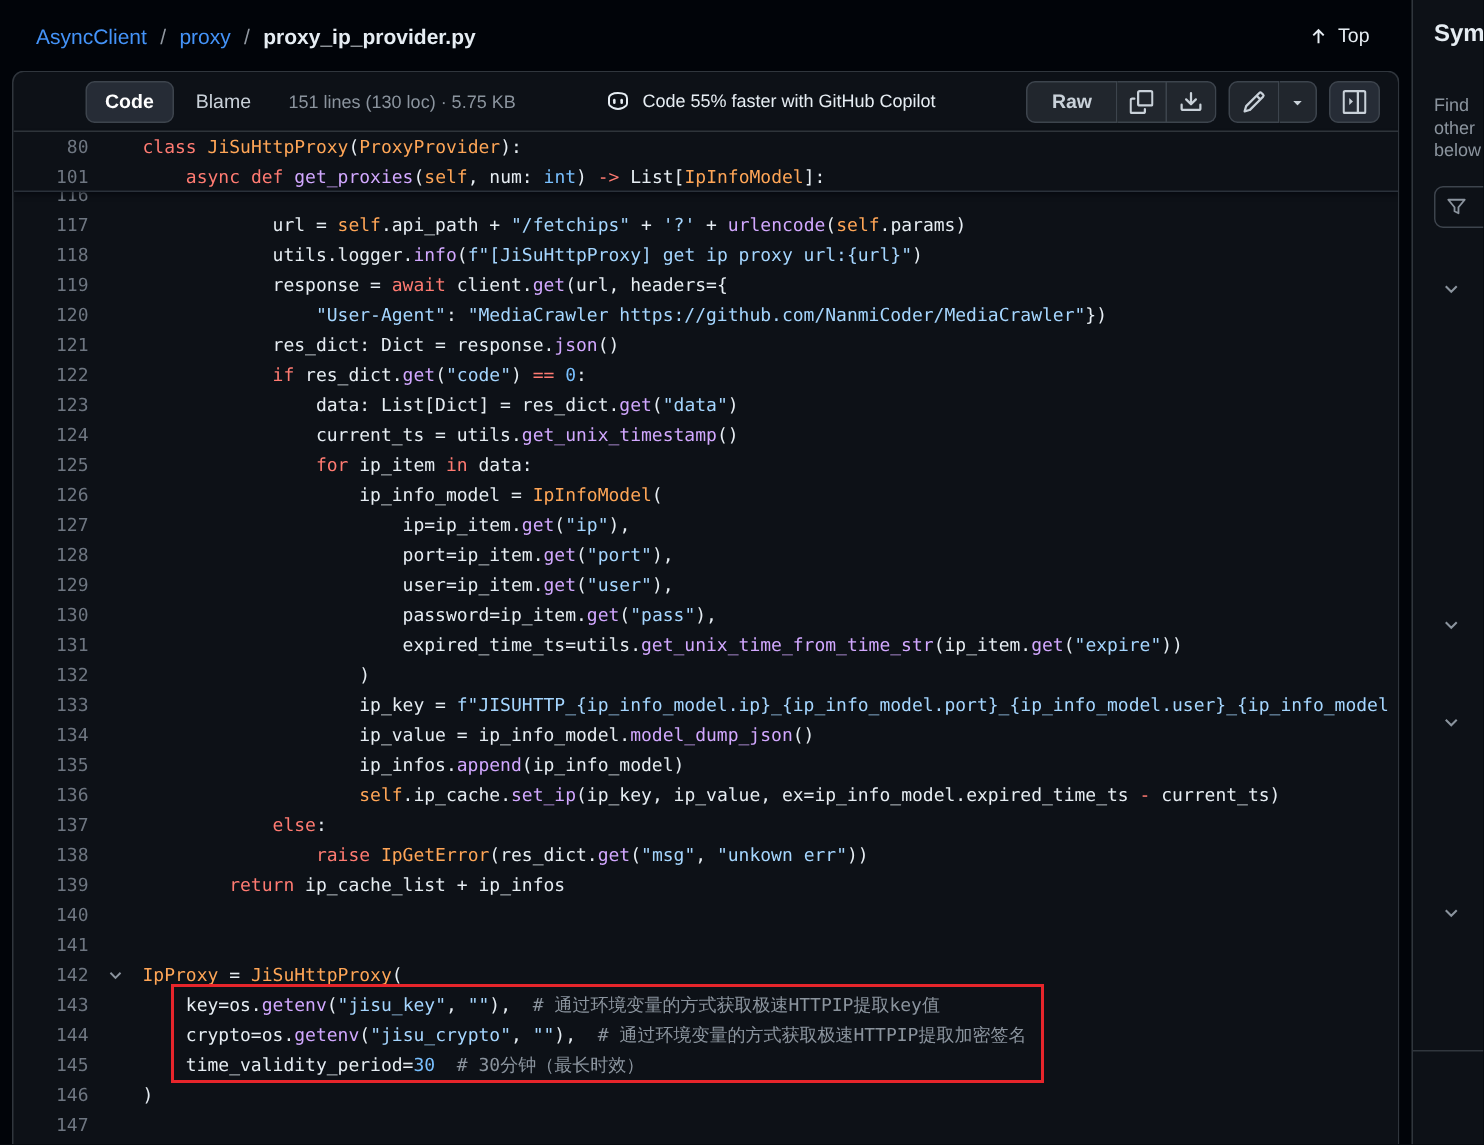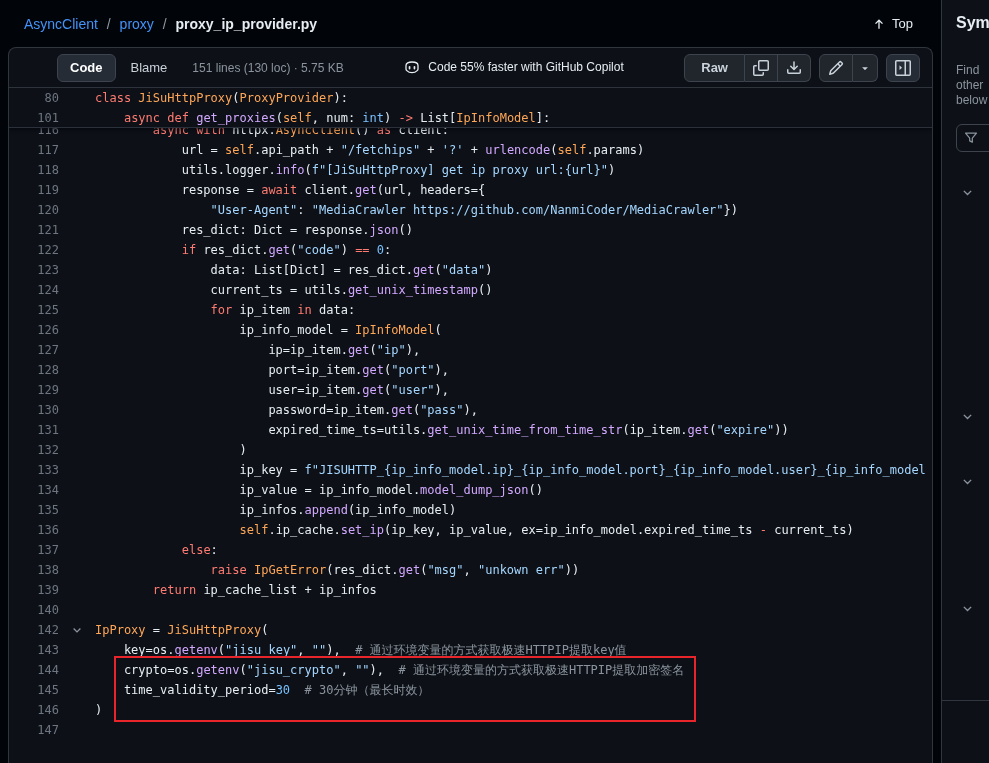--- a/index.html
+++ b/index.html
@@ -49,21 +49,21 @@
   .cl { flex:1; overflow:hidden; }
   .tk-k { color:#ff7b72; }
   .tk-e { color:#ffa657; }
   .tk-f { color:#d2a8ff; }
   .tk-s { color:#a5d6ff; }
   .tk-n { color:#79c0ff; }
   .tk-c { color:#8b949e; }
   .tk-p { color:#e6edf3; }
   .sticky-lines { position:relative; z-index:2; background:#0d1117; box-shadow: inset 0 -1px 0 #2a313a, 0 2px 3px rgba(1,4,9,0.5); }
   .clip-line { height:12px; overflow:hidden; }
-  .clip-line .code-row { margin-top:-8px; }
+  .clip-line .code-row { margin-top:-8px;flex-direction:column; }
   .annotation { position:absolute; left:105px; top:568px; width:582px; height:66px; border:2px solid #e7252b; z-index:3; pointer-events:none; }
 
   
   .sidebar { width:48px; flex:none; background:#0d1117; border-left:1px solid #30363d; position:relative; overflow:hidden; padding:14px 0 0 14px; }
   .sym-title { font-size:16px; font-weight:600; color:#e6edf3; white-space:nowrap; }
   .sym-desc { margin-top:31px; font-size:12px; color:#8b949e; line-height:15px; white-space:nowrap; }
   .filter-box { margin-top:16px; width:60px; height:28px; border:1px solid #3d444d; border-radius:6px; display:flex; align-items:center; padding-left:7px; background:#0d1117; cursor:text; }
   .s-chev { position:absolute; left:19px; cursor:pointer; }
   .s-chev.c1 { top:186px; }
   .s-chev.c2 { top:410px; }
@@ -173,20 +173,21 @@
           <div class="code-row"><span class="ln">131</span><span class="gutter-mid"></span><span class="cl"><span class="tk-p">                        expired_time_ts=utils.</span><span class="tk-f">get_unix_time_from_time_str</span><span class="tk-p">(ip_item.</span><span class="tk-f">get</span><span class="tk-p">(</span><span class="tk-s">"expire"</span><span class="tk-p">))</span></span></div>
           <div class="code-row"><span class="ln">132</span><span class="gutter-mid"></span><span class="cl"><span class="tk-p">                    )</span></span></div>
           <div class="code-row"><span class="ln">133</span><span class="gutter-mid"></span><span class="cl"><span class="tk-p">                    ip_key = </span><span class="tk-s">f"JISUHTTP_{ip_info_model.ip}_{ip_info_model.port}_{ip_info_model.user}_{ip_info_model</span></span></div>
           <div class="code-row"><span class="ln">134</span><span class="gutter-mid"></span><span class="cl"><span class="tk-p">                    ip_value = ip_info_model.</span><span class="tk-f">model_dump_json</span><span class="tk-p">()</span></span></div>
           <div class="code-row"><span class="ln">135</span><span class="gutter-mid"></span><span class="cl"><span class="tk-p">                    ip_infos.</span><span class="tk-f">append</span><span class="tk-p">(ip_info_model)</span></span></div>
           <div class="code-row"><span class="ln">136</span><span class="gutter-mid"></span><span class="cl"><span class="tk-p">                    </span><span class="tk-e">self</span><span class="tk-p">.ip_cache.</span><span class="tk-f">set_ip</span><span class="tk-p">(ip_key, ip_value, ex=ip_info_model.expired_time_ts </span><span class="tk-k">-</span><span class="tk-p"> current_ts)</span></span></div>
           <div class="code-row"><span class="ln">137</span><span class="gutter-mid"></span><span class="cl"><span class="tk-p">            </span><span class="tk-k">else</span><span class="tk-p">:</span></span></div>
           <div class="code-row"><span class="ln">138</span><span class="gutter-mid"></span><span class="cl"><span class="tk-p">                </span><span class="tk-k">raise</span><span class="tk-p"> </span><span class="tk-e">IpGetError</span><span class="tk-p">(res_dict.</span><span class="tk-f">get</span><span class="tk-p">(</span><span class="tk-s">"msg"</span><span class="tk-p">, </span><span class="tk-s">"unkown err"</span><span class="tk-p">))</span></span></div>
           <div class="code-row"><span class="ln">139</span><span class="gutter-mid"></span><span class="cl"><span class="tk-p">        </span><span class="tk-k">return</span><span class="tk-p"> ip_cache_list + ip_infos</span></span></div>
           <div class="code-row"><span class="ln">140</span><span class="gutter-mid"></span><span class="cl"></span></div>
+          <div class="code-row"><span class="ln">141</span><span class="gutter-mid"></span><span class="cl"></span></div>
           <div class="code-row"><span class="ln">142</span><span class="gutter-mid"><svg width="12" height="12" viewBox="0 0 16 16">
                 <path d="M3.5 6l4.5 4.5L12.5 6" fill="none" stroke="#8b949e" stroke-width="1.7"></path>
               </svg></span><span class="cl"><span class="tk-e">IpProxy</span><span class="tk-p"> = </span><span class="tk-e">JiSuHttpProxy</span><span class="tk-p">(</span></span></div>
           <div class="code-row"><span class="ln">143</span><span class="gutter-mid"></span><span class="cl"><span class="tk-p">    key=os.</span><span class="tk-f">getenv</span><span class="tk-p">(</span><span class="tk-s">"jisu_key"</span><span class="tk-p">, </span><span class="tk-s">""</span><span class="tk-p">),  </span><span class="tk-c"># 通过环境变量的方式获取极速HTTPIP提取key值</span></span></div>
           <div class="code-row"><span class="ln">144</span><span class="gutter-mid"></span><span class="cl"><span class="tk-p">    crypto=os.</span><span class="tk-f">getenv</span><span class="tk-p">(</span><span class="tk-s">"jisu_crypto"</span><span class="tk-p">, </span><span class="tk-s">""</span><span class="tk-p">),  </span><span class="tk-c"># 通过环境变量的方式获取极速HTTPIP提取加密签名</span></span></div>
           <div class="code-row"><span class="ln">145</span><span class="gutter-mid"></span><span class="cl"><span class="tk-p">    time_validity_period=</span><span class="tk-n">30</span><span class="tk-p">  </span><span class="tk-c"># 30分钟（最长时效）</span></span></div>
           <div class="code-row"><span class="ln">146</span><span class="gutter-mid"></span><span class="cl"><span class="tk-p">)</span></span></div>
           <div class="code-row"><span class="ln">147</span><span class="gutter-mid"></span><span class="cl"></span></div>
         </div>
       <div class="annotation"></div>

